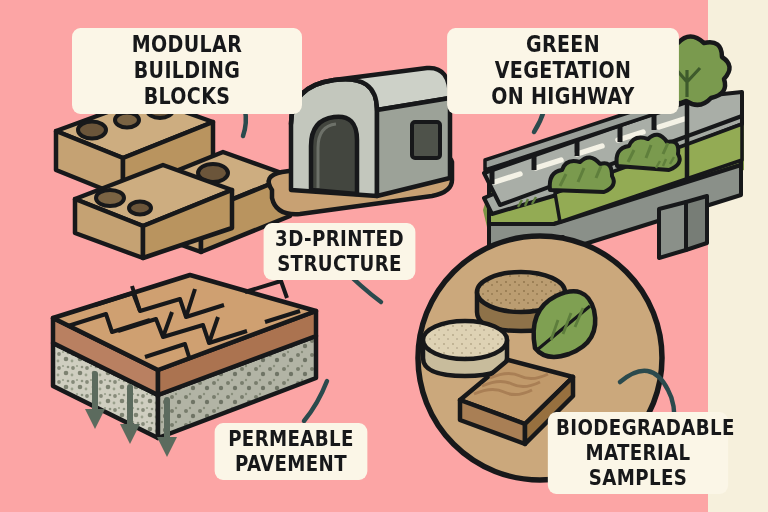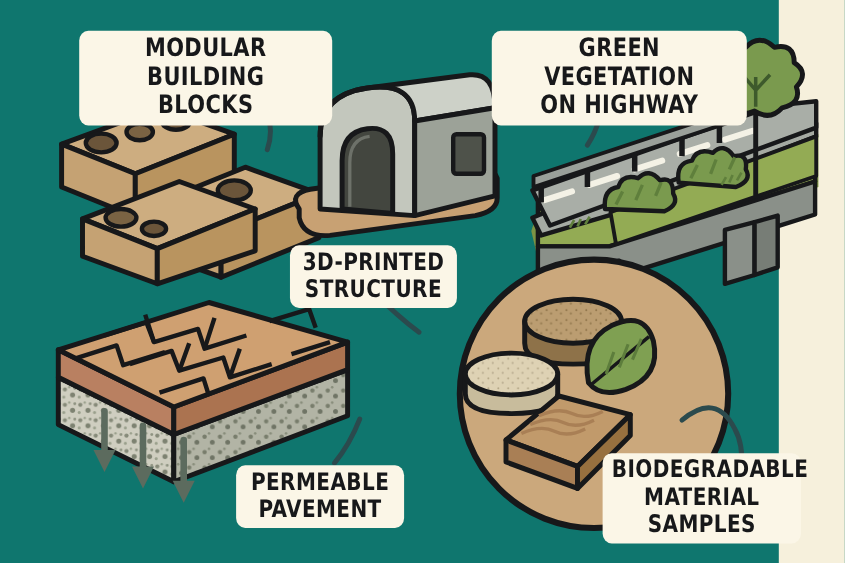--- a/index.html
+++ b/index.html
@@ -11,21 +11,21 @@
     width: 768px;
     height: 512px;
     overflow: hidden;
     background: #f6f0dc;
     font-family: "DejaVu Sans", sans-serif;
   }
   #scene {
     position: relative;
     width: 708px;
     height: 512px;
-    background: #0f766e;
+    background: #fca5a5;
   }
   #art {
     position: absolute;
     left: 0;
     top: 0;
     width: 768px;
     height: 512px;
   }
   .label {
     position: absolute;

